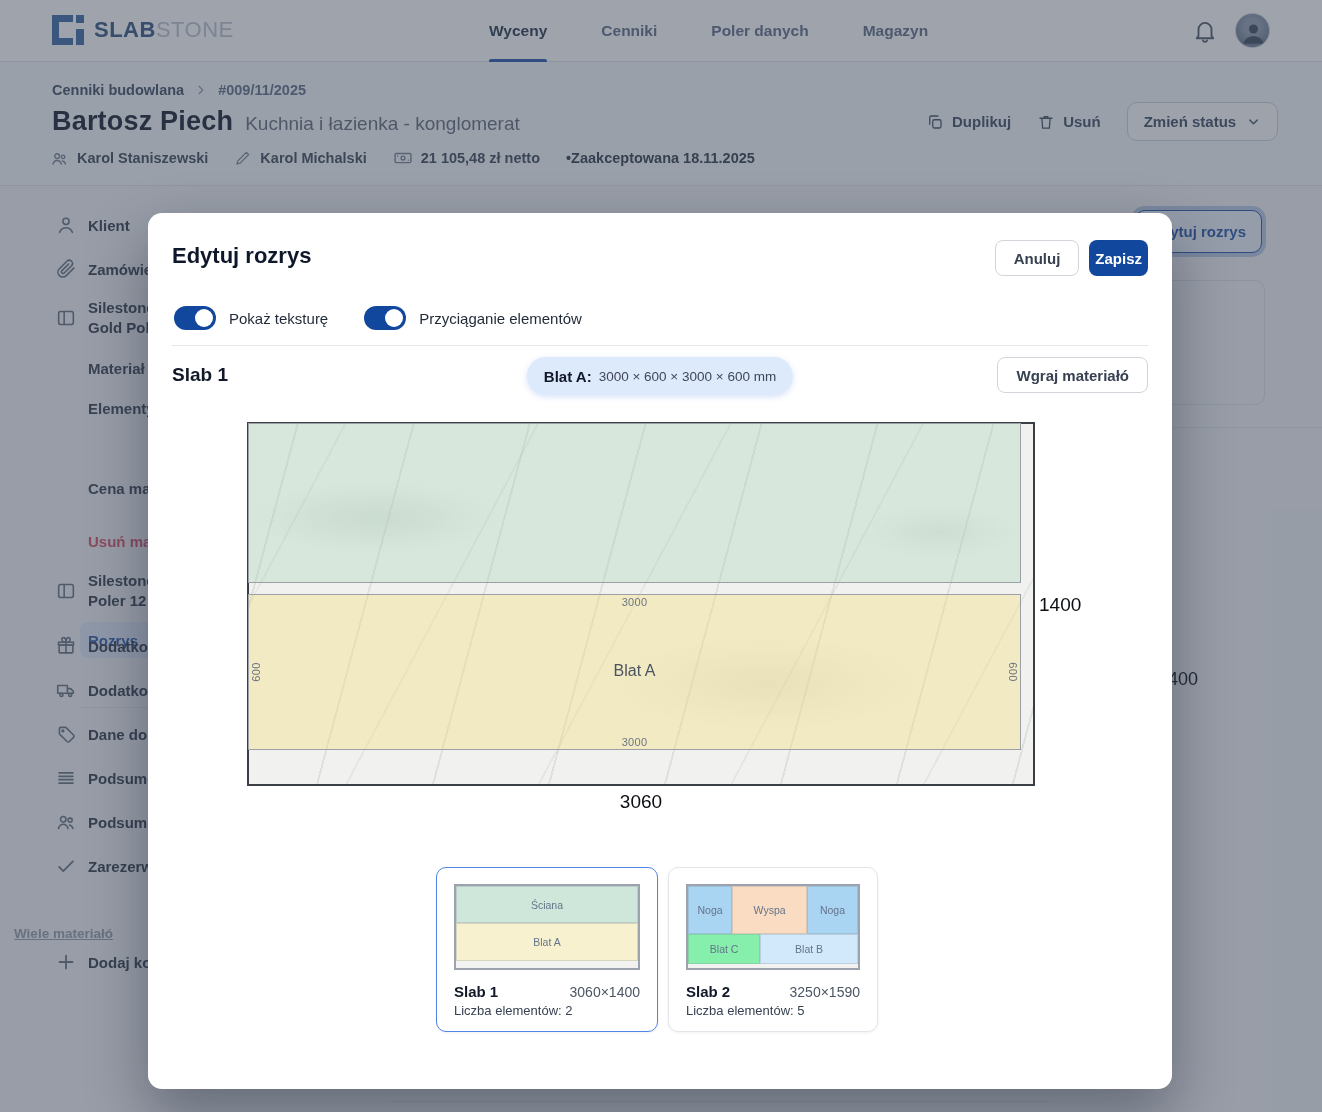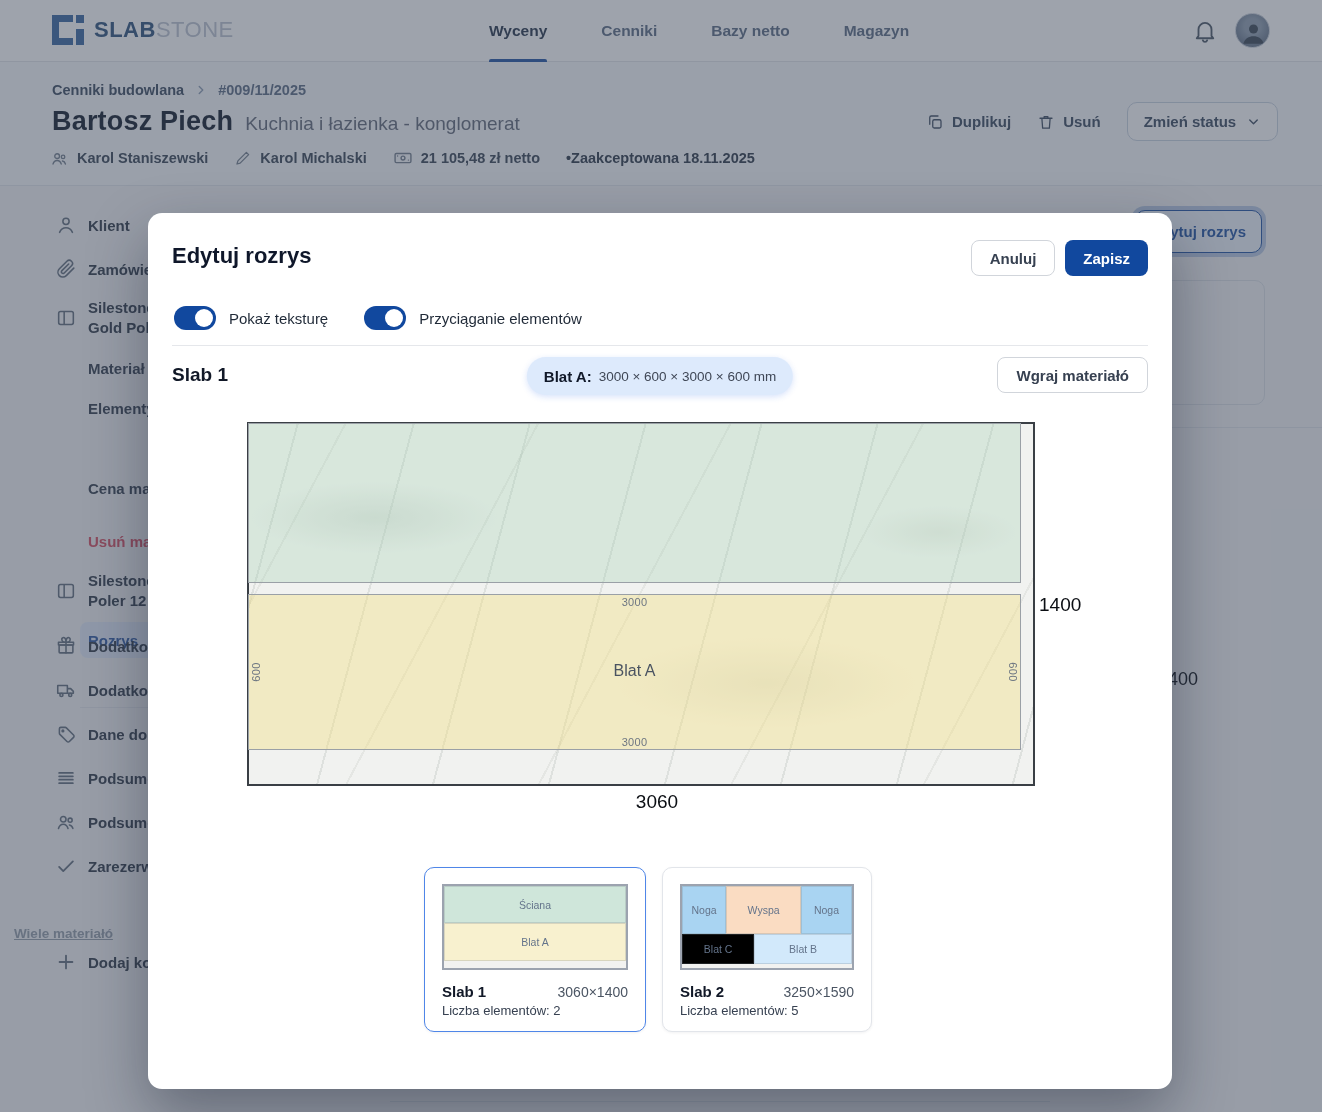--- a/index.html
+++ b/index.html
@@ -84,21 +84,21 @@
   .dim { position:absolute; inset:0; background:rgba(48,60,78,.47); z-index:10; }
 
   
   .modal { position:absolute; left:148px; top:213px; width:1024px; height:876px;
     background:#ffffff; border-radius:14px; z-index:20;
     box-shadow:0 25px 60px rgba(15,23,42,.38); }
   .m-title { position:absolute; left:24px; top:30px; font-size:22px; font-weight:800; color:#0f172a; }
   .m-actions { position:absolute; right:24px; top:27px; display:flex; gap:10px; }
   .btn-secondary { height:36px; padding:0 18px; border:1px solid #d1d5db; border-radius:8px;
     background:#fff; color:#374151; font-size:15px; font-weight:700; font-family:inherit; cursor:pointer; }
-  .btn-primary { height:36px; padding:0 18px; border:none; border-radius:8px;
+  .btn-primary { height:36px; padding:0 6px; border:none; border-radius:8px;
     background:#11489e; color:#ffffff; font-size:15px; font-weight:700; font-family:inherit; cursor:pointer; }
   .m-toggles { position:absolute; left:26px; top:93px; display:flex; gap:36px; align-items:center; }
   .toggle-group { display:flex; align-items:center; gap:13px; cursor:pointer; }
   .toggle { position:relative; width:42px; height:24px; border-radius:12px; background:#11489e; }
   .toggle::after { content:""; position:absolute; right:3px; top:3px; width:18px; height:18px;
     border-radius:50%; background:#ffffff; }
   .toggle-label { font-size:15px; color:#1f2937; font-weight:500; }
   .m-divider { position:absolute; left:24px; right:24px; top:132px; height:1px; background:#e5e7eb; }
   .m-slab-heading { position:absolute; left:24px; top:151px; font-size:19px; font-weight:700; color:#111827; }
   .m-badge { position:absolute; left:50%; transform:translateX(-50%); top:144px; height:38px;
@@ -119,25 +119,25 @@
   .elem { position:absolute; border:1.5px solid #9aa0a6; }
   .elem-sciana { left:-1px; top:-1px; width:773px; height:160px; background:rgba(158,205,176,.30); }
   .elem-blat { left:-1px; top:170px; width:773px; height:156px; background:rgba(242,222,128,.40); cursor:grab; }
   .dim-in { position:absolute; font-size:11px; color:#6d7682; letter-spacing:.3px; }
   .dim-top { top:1px; left:0; right:0; text-align:center; }
   .dim-bottom { bottom:1px; left:0; right:0; text-align:center; }
   .dim-left { left:-8px; top:50%; transform:translateY(-50%) rotate(-90deg); width:30px; text-align:center; }
   .dim-right { right:-8px; top:50%; transform:translateY(-50%) rotate(90deg); width:30px; text-align:center; }
   .elem-name { position:absolute; left:0; right:0; top:50%; transform:translateY(-55%);
     text-align:center; font-size:16px; color:#4a5361; font-weight:500; }
-  .m-dim-width { position:absolute; left:115px; top:578px; width:788px; text-align:center;
+  .m-dim-width { position:absolute; left:99px; top:578px; width:788px; text-align:center;
     font-size:19px; color:#0b0e13; }
   .m-dim-height { position:absolute; left:891px; top:381px; font-size:19px; color:#0b0e13; }
 
-  .m-thumbs { position:absolute; left:276px; top:654px; display:flex; gap:16px; }
+  .m-thumbs { position:absolute; left:288px; top:654px; display:flex; gap:10px; }
   .thumb-card { width:210px; height:165px; background:#fff; border:1px solid #e2e5ea;
     border-radius:10px; padding:16px 17px 0 17px; cursor:pointer;
     box-shadow:0 1px 3px rgba(15,23,42,.06); }
   .thumb-card.selected { width:222px; border:1.5px solid #4f86e8; }
   .thumb-prev { position:relative; width:100%; height:86px; border:2px solid #9ca3af;
     background:#f2f2f0; overflow:hidden; }
   .tp-row { display:flex; width:100%; }
   .tp-cell { display:flex; align-items:center; justify-content:center;
     font-size:10.5px; color:#64748b; border:.5px solid rgba(120,130,140,.25); }
   .thumb-namerow { display:flex; justify-content:space-between; align-items:baseline; margin-top:13px; }
@@ -159,21 +159,21 @@
           <i class="lm-sq"></i>
           <i class="lm-bar"></i>
       </div>
       <div class="logo-text">
         <b>SLAB</b><span>STONE</span>
       </div>
     </div>
     <div class="nav">
       <div class="nav-item active">Wyceny</div>
       <div class="nav-item">Cenniki</div>
-      <div class="nav-item">Bazy netto</div>
+      <div class="nav-item">Poler danych</div>
       <div class="nav-item">Magazyn</div>
     </div>
     <div class="bell">
       <svg viewBox="0 0 24 24" width="26" height="26" fill="none" stroke="currentColor" stroke-width="1.7" stroke-linecap="round" stroke-linejoin="round">
         <path d="M6 16.5v-6a6 6 0 0 1 12 0v6l1.6 2.2H4.4z"></path>
           <path d="M10 20.6a2.1 2.1 0 0 0 4 0"></path>
       </svg>
     </div>
     <div class="avatar">
       <svg viewBox="0 0 24 24" width="27" height="27" fill="currentColor">
@@ -408,21 +408,21 @@
       </div>
 
       <div class="thumb-card">
         <div class="thumb-prev">
           <div class="tp-row" style="height:48px">
             <div class="tp-cell" style="width:26%;background:#a9d4f2">Noga</div>
             <div class="tp-cell" style="width:44%;background:#fadcc2">Wyspa</div>
             <div class="tp-cell" style="width:30%;background:#a9d4f2">Noga</div>
           </div>
           <div class="tp-row" style="height:30px">
-            <div class="tp-cell" style="width:42.5%;background:#000000">Blat C</div>
+            <div class="tp-cell" style="width:42.5%;background:#86efac">Blat C</div>
             <div class="tp-cell" style="width:57.5%;background:#d2e9fb">Blat B</div>
           </div>
         </div>
         <div class="thumb-namerow">
           <span class="thumb-name">Slab 2</span>
           <span class="thumb-dims">3250×1590</span>
         </div>
         <div class="thumb-count">Liczba elementów: 5</div>
       </div>
     </div>

